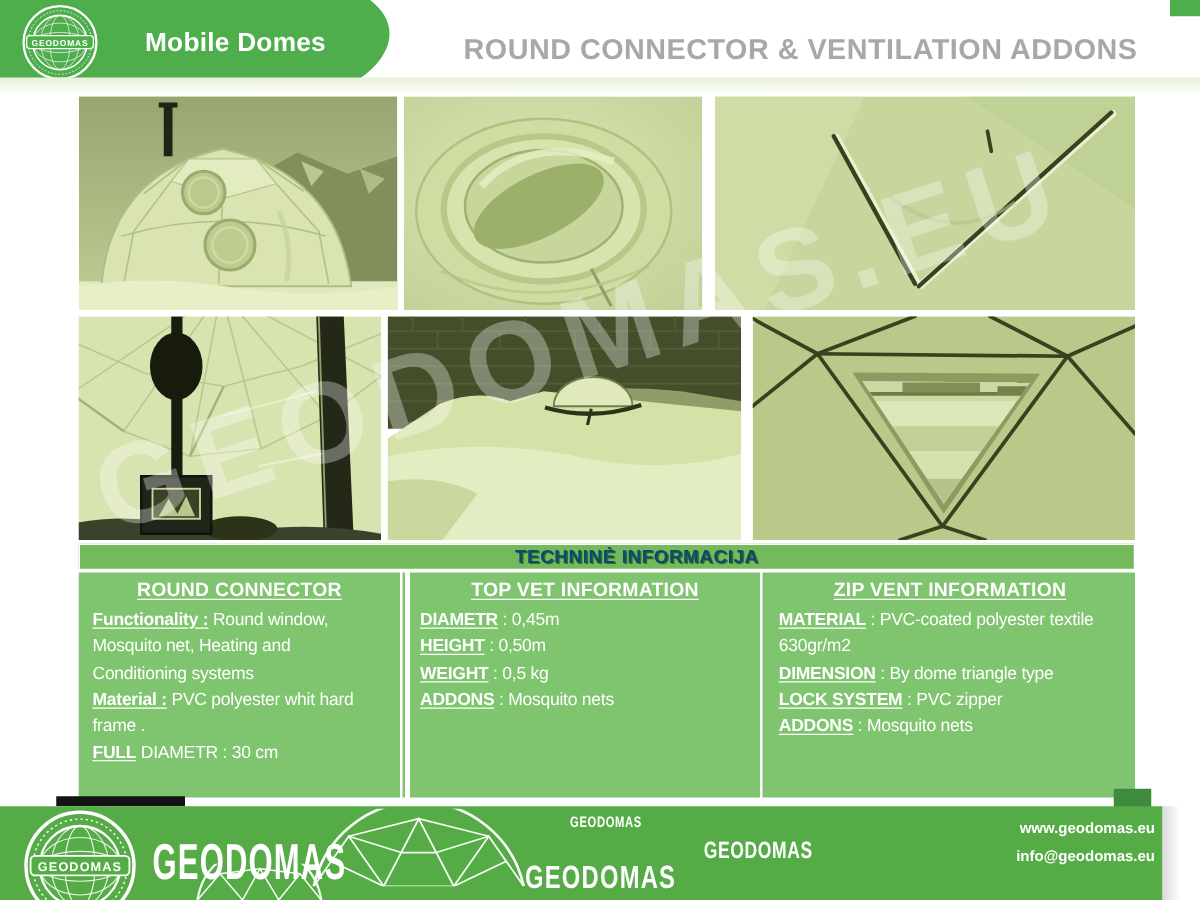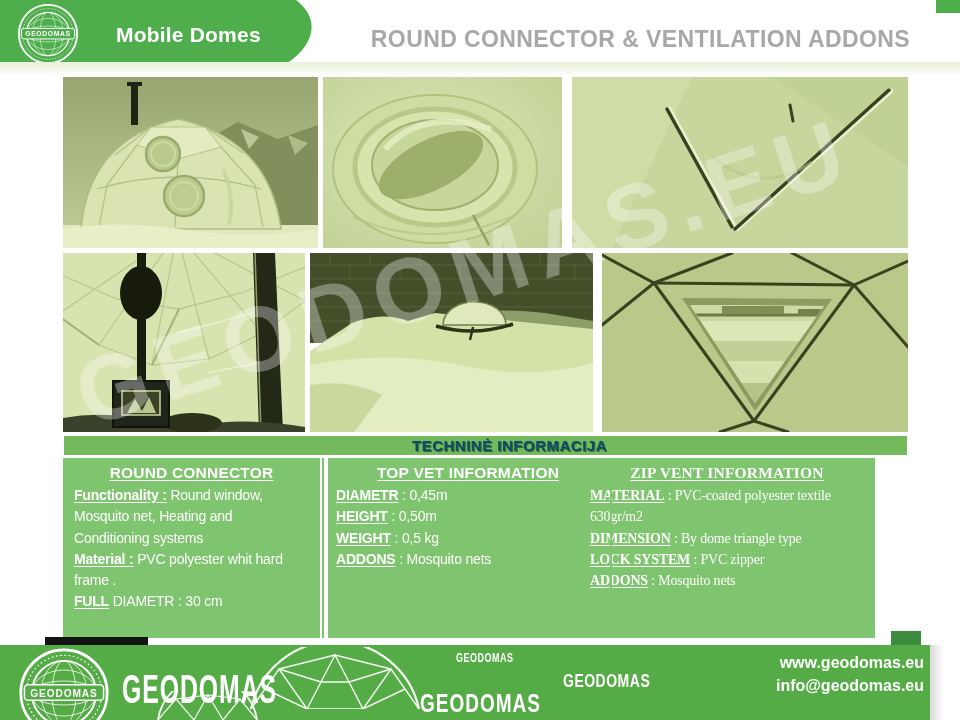--- a/index.html
+++ b/index.html
@@ -36,42 +36,42 @@
   .techbar { position:absolute; left:63px; top:435px; width:845px; height:21px; background:#74b95c;
     border:1px solid #fff; display:flex; align-items:center; justify-content:center; }
   .techbar span { color:#0c4a6e; font-size:15px; font-weight:bold; letter-spacing:.5px;
     text-shadow:1.2px 1.2px 0 #2f6e2f;margin-left:48px; }
 
   
   .panels { position:absolute; left:63px; top:458px; width:942px; height:180px; }
   .panel { position:absolute; top:0; height:180px; background:#7fc46e; color:#fff; padding:6px 11px; }
   .panel.c1 { left:0;    width:257px; }
   .panel.c2 { left:265px; width:280px; padding:6px 8px; }
-  .panel.c3 { left:516px; width:296px;font-family:Liberation Serif, serif; }
+  .panel.c3 { left:549px; width:296px; }
   .panel h3 { font-size:15.5px; font-weight:bold; text-align:center; text-decoration:underline;
     text-underline-offset:2px; margin-bottom:3px; letter-spacing:.2px; }
   .panel p { font-size:14px; line-height:1.52; letter-spacing:-.2px; }
   .panel .lbl { font-weight:bold; text-decoration:underline; text-underline-offset:2px; }
   .divider { position:absolute; top:458px; width:2px; height:180px; background:#7fc46e; }
   .d1 { left:322px; } .d2 { left:610px; }
 
   
   .black-bar { position:absolute; left:45px; top:637px; width:103px; height:8px; background:#141414; }
   .dark-square { position:absolute; left:891px; top:631px; width:30px; height:15px; background:#3d8b3d; }
   .footer { position:absolute; left:0; top:645px; width:930px; height:75px; background:#55ac46; overflow:hidden; }
   .gray-strip { position:absolute; left:930px; top:645px; width:20px; height:75px;
     background:linear-gradient(to right,#d9d9d9,#ffffff 70%); }
   .wordmark { position:absolute; left:122px; top:22px; color:#fff; font-size:27px; font-weight:bold;
     letter-spacing:1px; transform:scale(.92,1.5); transform-origin:0 0; white-space:nowrap; }
   .mark { position:absolute; color:#fff; font-weight:bold; transform:scaleY(1.35); transform-origin:0 0; white-space:nowrap; }
   .m1 { left:456px; top:6px;  font-size:9px;  letter-spacing:.5px; }
   .m2 { left:563px; top:24px; font-size:14px; letter-spacing:.5px; }
   .m3 { left:420px; top:44px; font-size:19px; letter-spacing:1px; }
   .contact { position:absolute; right:6px; top:6px; text-align:right; color:#fff; font-weight:bold;
-    font-size:16px; line-height:23px; }
+    font-size:12px; line-height:23px; }
   .meshdome { position:absolute; opacity:.95; }
 </style>
 </head>
 <body>
 
 <div class="page">
 
   <div class="header">
     <svg class="banner-svg" width="330" height="66">
       <path d="M0,0 L296,0 C320,18 316,44 286,64 L0,64 Z" fill="#4fae4c"></path>

